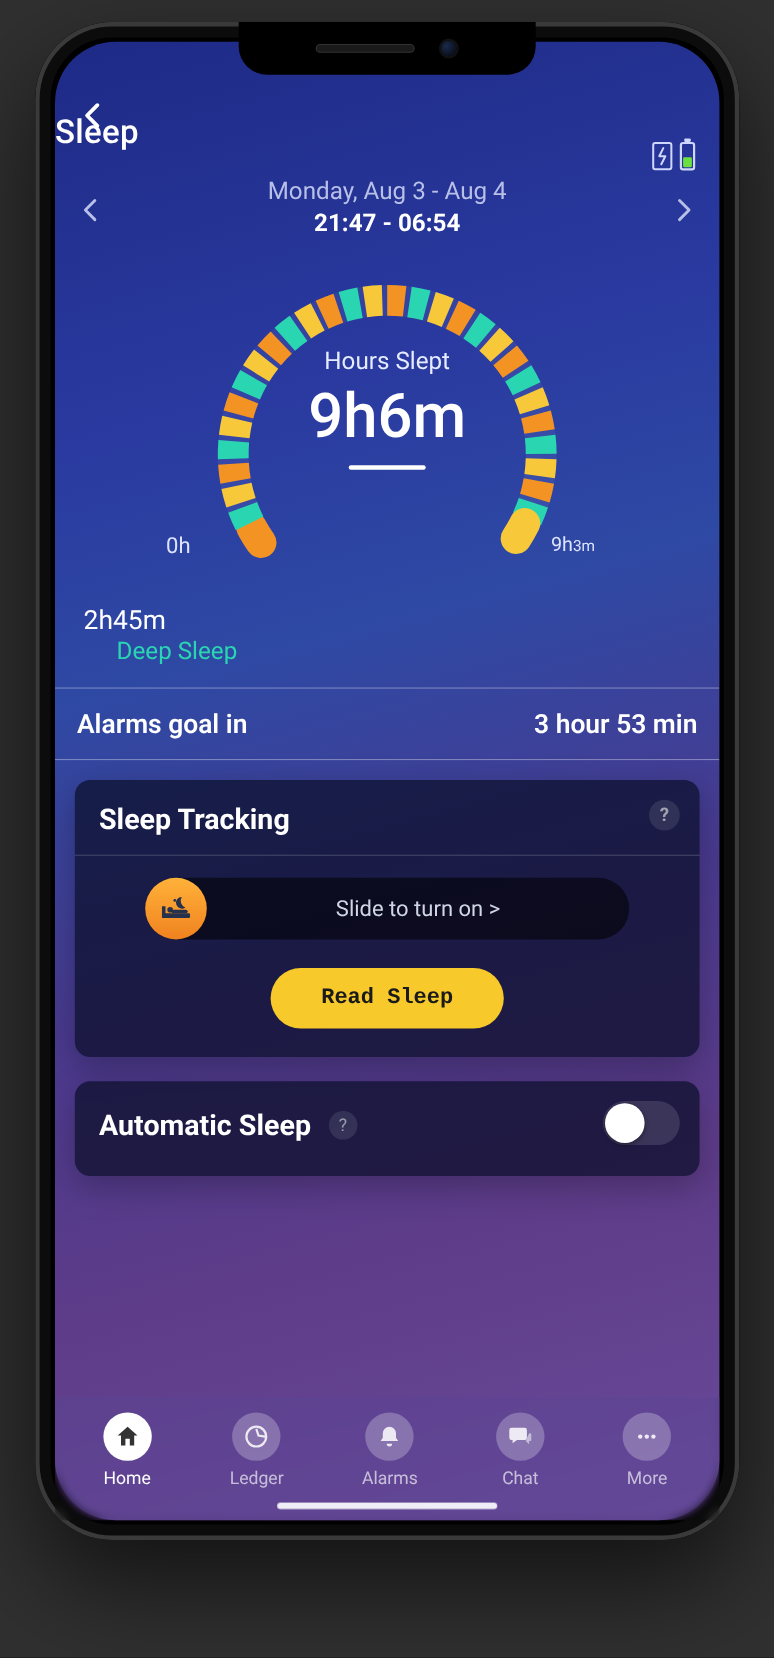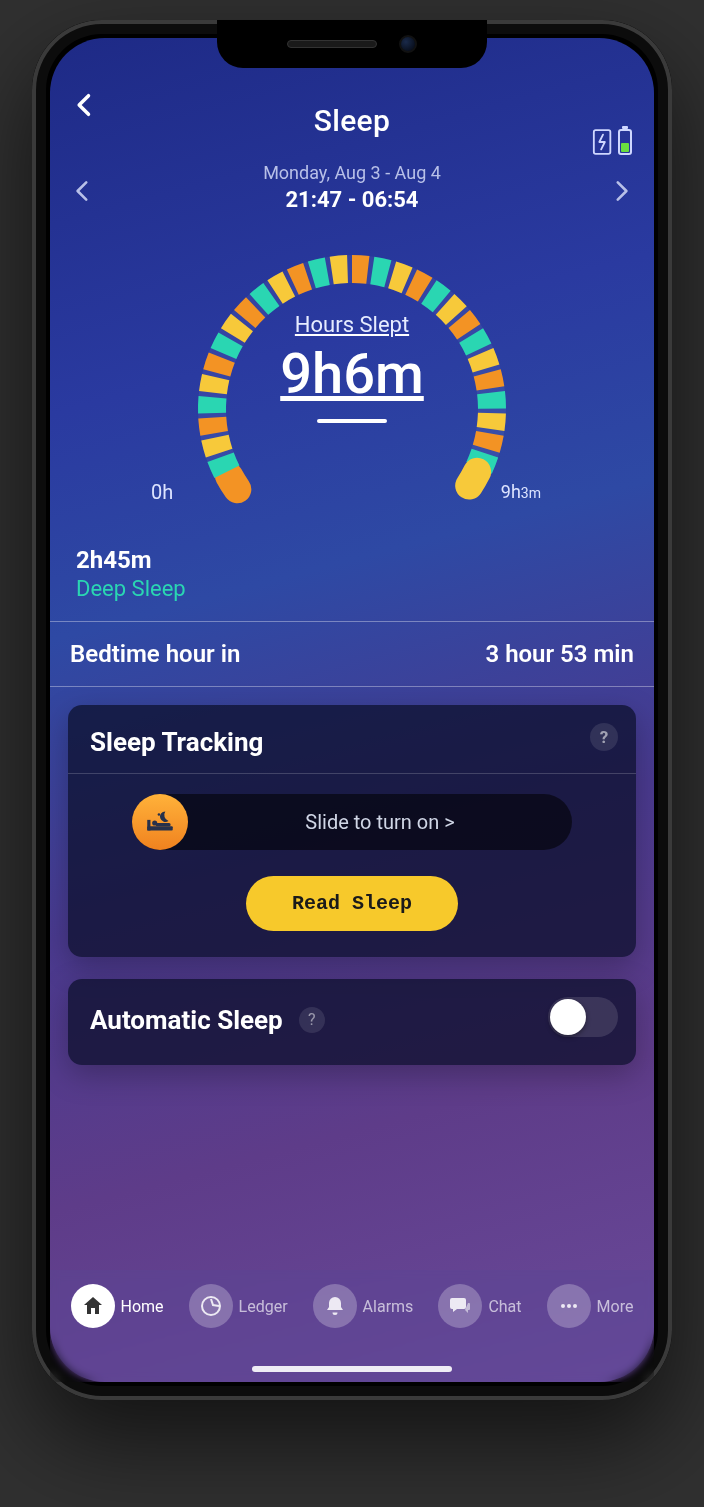--- a/index.html
+++ b/index.html
@@ -18,49 +18,49 @@
   .notch {
     position:absolute; top:0; left:50%; transform:translateX(-50%);
     width:270px; height:48px; background:#000; border-bottom-left-radius:26px; border-bottom-right-radius:26px; z-index:50;
     display:flex; align-items:center; justify-content:center; gap:22px;
   }
   .notch .speaker{ width:90px; height:8px; border-radius:5px; background:#1a1a1a; border:1px solid #333; }
   .notch .cam{ width:18px; height:18px; border-radius:50%; background:radial-gradient(circle at 35% 35%,#1a2a4a,#03060e); border:2px solid #111; }
   .home-bar{ position:absolute; bottom:10px; left:50%; transform:translateX(-50%); width:200px; height:6px; border-radius:4px; background:rgba(255,255,255,.9); z-index:60; }
   
   .content{ position:absolute; inset:0; color:#fff; display:flex; flex-direction:column; padding:44px 0 0 0; }
-  .topbar{ position:relative; height:66px; display:flex; align-items:center; justify-content:center; }
+  .topbar{ position:relative; height:66px; display:flex; align-items:center; justify-content:flex-start; }
   .back-chevron{ position:absolute; left:18px; top:6px; width:34px; height:34px; display:flex; align-items:center; justify-content:center; color:#fff; }
   .title{ font-size:30px; font-weight:500; letter-spacing:.3px; margin-top:10px;}
   .battery-group{ position:absolute; right:22px; bottom:-8px; display:flex; align-items:center; gap:4px; }
   .sd-icon{ width:22px; height:28px; }
   .batt{ width:14px; height:26px; border:2px solid #cfd7ff; border-radius:3px; position:relative; }
   .batt::before{ content:""; position:absolute; top:-5px; left:50%; transform:translateX(-50%); width:6px; height:3px; background:#cfd7ff; border-radius:1px;}
   .batt::after{ content:""; position:absolute; left:1px; right:1px; bottom:1px; height:40%; background:#6adf3f; border-radius:1px;}
   .date-row{ position:relative; margin-top:14px; text-align:center; padding:0 50px; }
-  .date-row .date{ color:#b8c0e8; font-size:18px; margin-bottom:4px;}
+  .date-row .date{ color:#b8c0e8; font-size:22px; margin-bottom:4px;}
   .date-row .timespan{ font-weight:700; font-size:22px; }
   .nav-arrow{ position:absolute; top:16px; width:34px; height:34px; color:#b8c0e8;}
   .nav-arrow.left{ left:16px;} .nav-arrow.right{ right:16px;}
   
   .gauge-wrap{ position:relative; margin:12px auto 0; width:430px; height:300px; text-align:center;}
   .gauge-wrap svg{ width:430px; height:300px; display:block;}
-  .gauge-center{ position:absolute; top:88px; left:0; right:0;text-decoration:underline; }
+  .gauge-center{ position:absolute; top:88px; left:0; right:0; }
   .gauge-center .lbl{ font-size:22px; color:#e6ecff;}
   .gauge-center .big{ font-size:56px; font-weight:500; margin-top:4px;}
   .gauge-center .underline{ width:70px; height:4px; background:#fff; margin:12px auto 0; border-radius:2px;}
   .gauge-endl{ position:absolute; left:14px; bottom:20px; font-size:20px; color:#dde4ff;}
   .gauge-endr{ position:absolute; right:26px; bottom:22px; font-size:18px; color:#dde4ff;}
   .gauge-endr small{ font-size:14px;}
   
   .breakdown{ display:flex; justify-content:space-between; padding:18px 26px 20px; margin-top:4px;}
   .breakdown .col{ text-align:left;}
   .breakdown .col.center{ text-align:center;} .breakdown .col.right{ text-align:right;}
-  .breakdown .v{ font-size:24px; font-weight:700;}
-  .breakdown .l{ font-size:22px; margin-top:2px;}
+  .breakdown .v{ font-size:24px; font-weight:400;}
+  .breakdown .l{ font-size:22px; margin-top:2px;margin-left:30px;}
   .c-teal{ color:#2ad6b2;} .c-yellow{ color:#f7c93a;} .c-orange{ color:#f39324;}
   .divider{ height:1px; background:rgba(255,255,255,.35); margin:0 0;}
   
   .goal-row{ display:flex; justify-content:space-between; align-items:center; padding:18px 20px; font-size:24px; font-weight:600;}
   
   .cards{ padding:18px 18px 120px; display:flex; flex-direction:column; gap:22px;}
   .card{ background:rgba(10,14,40,.72); border-radius:14px; padding:22px 22px 26px; position:relative; box-shadow:0 10px 30px rgba(0,0,0,.25);}
   .card h3{ font-size:26px; font-weight:700; color:#fff;}
   .card .help{ position:absolute; right:18px; top:18px; width:28px; height:28px; border-radius:50%; background:rgba(255,255,255,.10); color:rgba(255,255,255,.55); display:flex; align-items:center; justify-content:center; font-size:17px; font-weight:700;}
   .card .hr{ height:1px; background:rgba(255,255,255,.18); margin:16px -22px 0;}
@@ -71,21 +71,21 @@
   .read-btn{ margin:26px auto 0; display:block; background:#f7c92b; color:#1a1a1a; font-weight:700; font-size:20px; border:none; border-radius:30px; padding:16px 46px;font-family:Liberation Mono, monospace;}
   
   .toggle{ position:absolute; right:18px; top:18px; width:70px; height:40px; border-radius:22px; background:rgba(255,255,255,.12);}
   .toggle .dot{ position:absolute; width:36px; height:36px; background:#fff; border-radius:50%; top:2px; left:2px; box-shadow:0 2px 5px rgba(0,0,0,.4);}
   
   .card.small{ padding:26px 22px 30px;}
   .card.small h3{ display:inline-block; margin-right:12px; font-size:26px;}
   .card.small .help-inline{ display:inline-flex; vertical-align:4px; width:26px; height:26px; border-radius:50%; background:rgba(255,255,255,.10); color:rgba(255,255,255,.5); align-items:center; justify-content:center; font-size:16px;}
   
   .tabbar{ position:absolute; left:0; right:0; bottom:0; height:112px; background:rgba(90,70,150,.38); backdrop-filter:blur(4px); display:flex; justify-content:space-around; align-items:flex-start; padding:14px 8px 0; z-index:40;}
-  .tab{ display:flex; flex-direction:row; align-items:center; gap:6px; color:rgba(255,255,255,.65); font-size:16px;}
+  .tab{ display:flex; flex-direction:column; align-items:center; gap:6px; color:rgba(255,255,255,.65); font-size:16px;}
   .tab .circle{ width:44px; height:44px; border-radius:50%; background:rgba(255,255,255,.25); display:flex; align-items:center; justify-content:center;}
   .tab.active .circle{ background:#fff; color:#333;}
   .tab.active{ color:#fff;}
   .tab svg{ width:24px; height:24px;}
 </style>
 </head>
 <body>
 
 <div class="stage">
   <div class="phone">
@@ -174,21 +174,21 @@
 
         <div class="breakdown">
           <div class="col">
             <div class="v">2h45m</div>
             <div class="l c-teal">Deep Sleep</div>
           </div>
         </div>
 
         <div class="divider"></div>
         <div class="goal-row">
-          <span>Bedtime hour in</span>
+          <span>Alarms goal in</span>
           <span>3 hour 53 min</span>
         </div>
         <div class="divider"></div>
 
         <div class="cards">
           <div class="card">
             <h3>Sleep Tracking</h3>
             <div class="help">?</div>
             <div class="hr"></div>
             <div class="slider">

